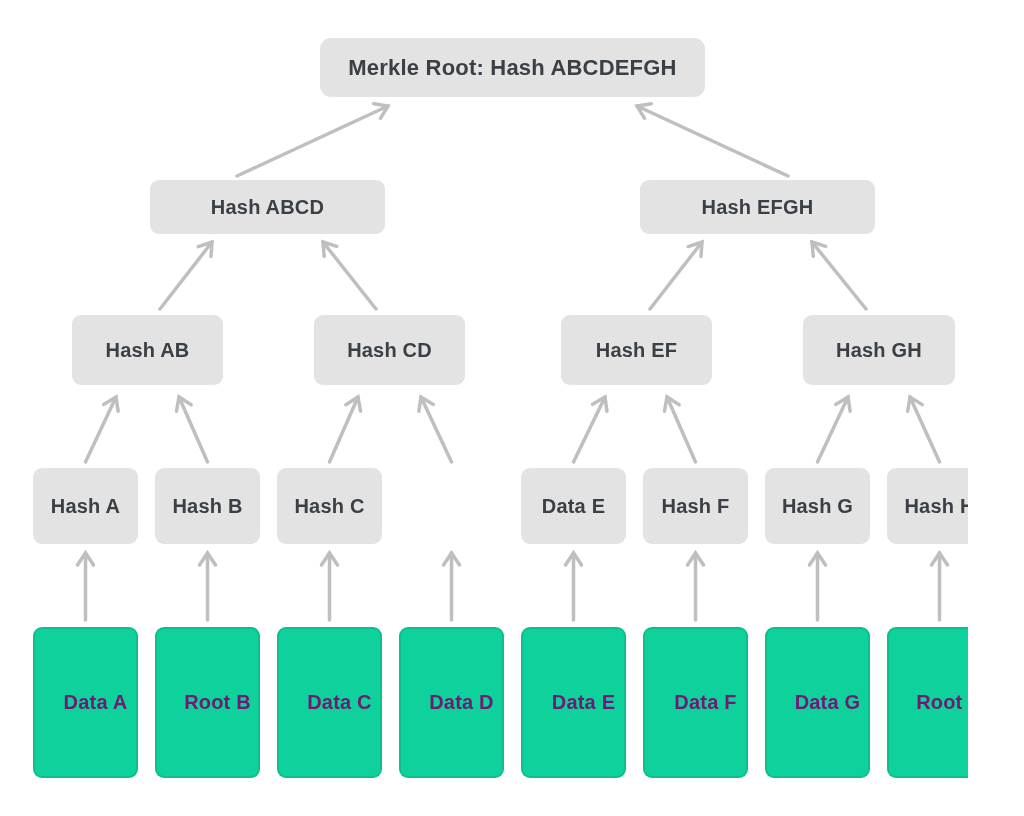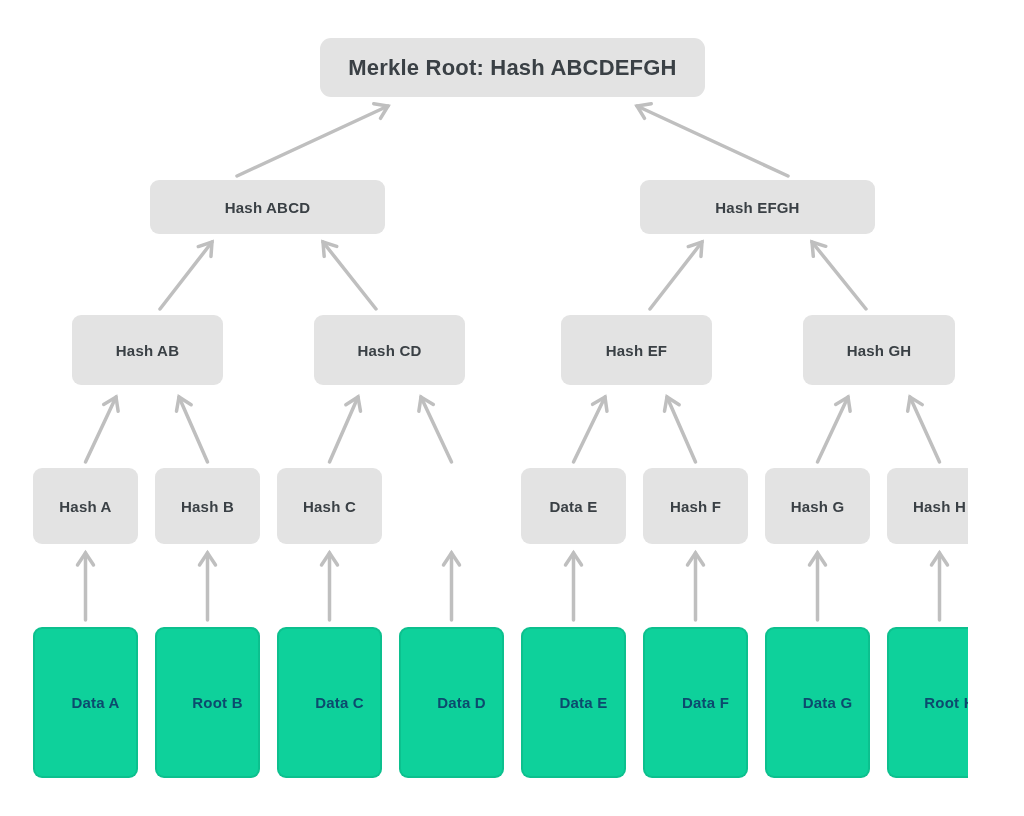--- a/index.html
+++ b/index.html
@@ -14,26 +14,26 @@
   .canvas{
     position:relative;width:968px;height:816px;background:var(--page-bg);
     font-family:"Liberation Sans",sans-serif;overflow:hidden;
   }
   .arrows{position:absolute;left:0;top:0;width:1024px;height:816px;}
   .arrows line{stroke:var(--arrow-color);stroke-width:3.5;stroke-linecap:round;}
   .arrowhead{stroke:var(--arrow-color);fill:none;stroke-width:3.5;stroke-linecap:round;}
   marker{overflow:visible;}
   .node,.leaf{
     position:absolute;display:flex;align-items:center;justify-content:center;
-    color:var(--text-color);font-weight:700;font-size:15px;letter-spacing:.2px;
+    color:var(--text-color);font-weight:700;font-size:20px;letter-spacing:.2px;
     border-radius:9px;text-align:center;
   }
   .node{background:var(--node-bg);}
   .node.root{font-size:22px;border-radius:11px;}
-  .leaf{background:var(--leaf-bg);border:2px solid var(--leaf-border);box-sizing:border-box;color:#0c4a6e;padding-left:20px;}
+  .leaf{background:var(--leaf-bg);border:2px solid var(--leaf-border);box-sizing:border-box;color:#701a75;padding-left:20px;}
 </style>
 </head>
 <body>
 
 <div class="canvas">
 
   <svg class="arrows" viewBox="0 0 1024 816" xmlns="http://www.w3.org/2000/svg">
     <defs>
       <marker id="ah" markerWidth="30" markerHeight="30" refX="0" refY="0" orient="auto" markerUnits="userSpaceOnUse">
         <path class="arrowhead" d="M -12 -8 L 0 0 L -12 8"></path>

